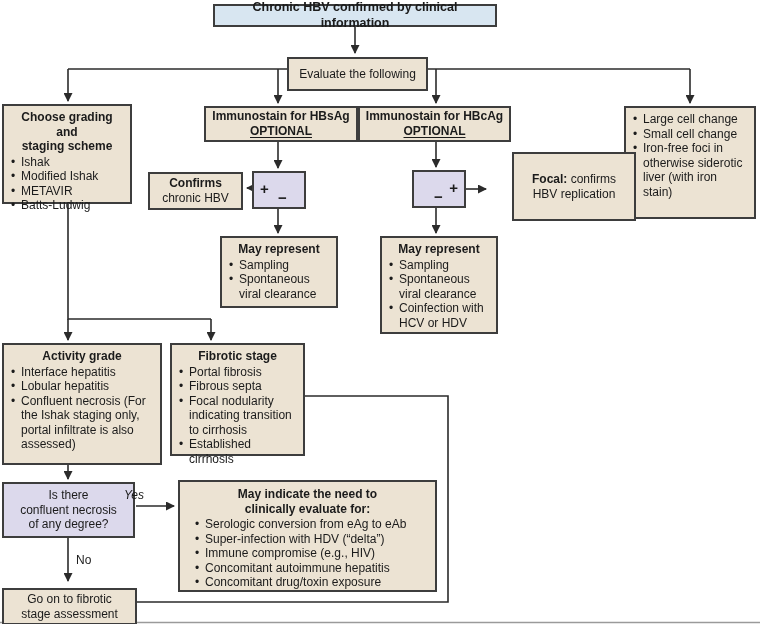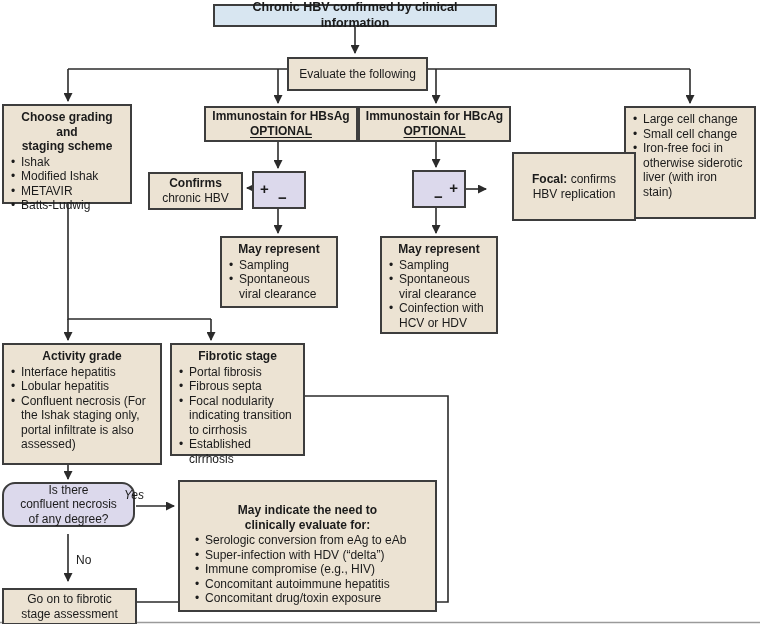--- a/index.html
+++ b/index.html
@@ -155,30 +155,30 @@
   <div class="node" style="left:143px;top:343px;width:135px;height:113px;margin-left:27px;">
     <div class="title">Fibrotic stage</div>
     <div class="bullets">
         <div class="li"><span class="dot">•</span>Portal fibrosis</div>
         <div class="li"><span class="dot">•</span>Fibrous septa</div>
         <div class="li"><span class="dot">•</span>Focal nodularity indicating transition to cirrhosis</div>
         <div class="li"><span class="dot">•</span>Established cirrhosis</div>
       </div>
   </div>
 
-  <div class="node purple cflex prewrap" style="left:2px;top:482px;width:133px;height:45px;border-radius:13px;">
+  <div class="node purple cflex prewrap" style="left:2px;top:482px;width:133px;height:56px;">
     <span class="prewrap">Is there
 confluent necrosis
 of any degree?</span>
   </div>
 
   <div class="float-label" style="left:124px;top:488px;font-style:italic;">Yes</div>
   <div class="float-label" style="left:76px;top:545px;margin-top:8px;">No</div>
 
-  <div class="node" style="left:178px;top:480px;width:259px;height:132px;padding:21px 8px;">
+  <div class="node" style="left:178px;top:480px;width:259px;height:112px;padding:5px 8px;">
     <div class="title">May indicate the need to
 clinically evaluate for:</div>
     <div class="bullets" style="padding-left:6px;">
         <div class="li"><span class="dot">•</span>Serologic conversion from eAg to eAb</div>
         <div class="li"><span class="dot">•</span>Super-infection with HDV (“delta”)</div>
         <div class="li"><span class="dot">•</span>Immune compromise (e.g., HIV)</div>
         <div class="li"><span class="dot">•</span>Concomitant autoimmune hepatitis</div>
         <div class="li"><span class="dot">•</span>Concomitant drug/toxin exposure</div>
       </div>
   </div>

